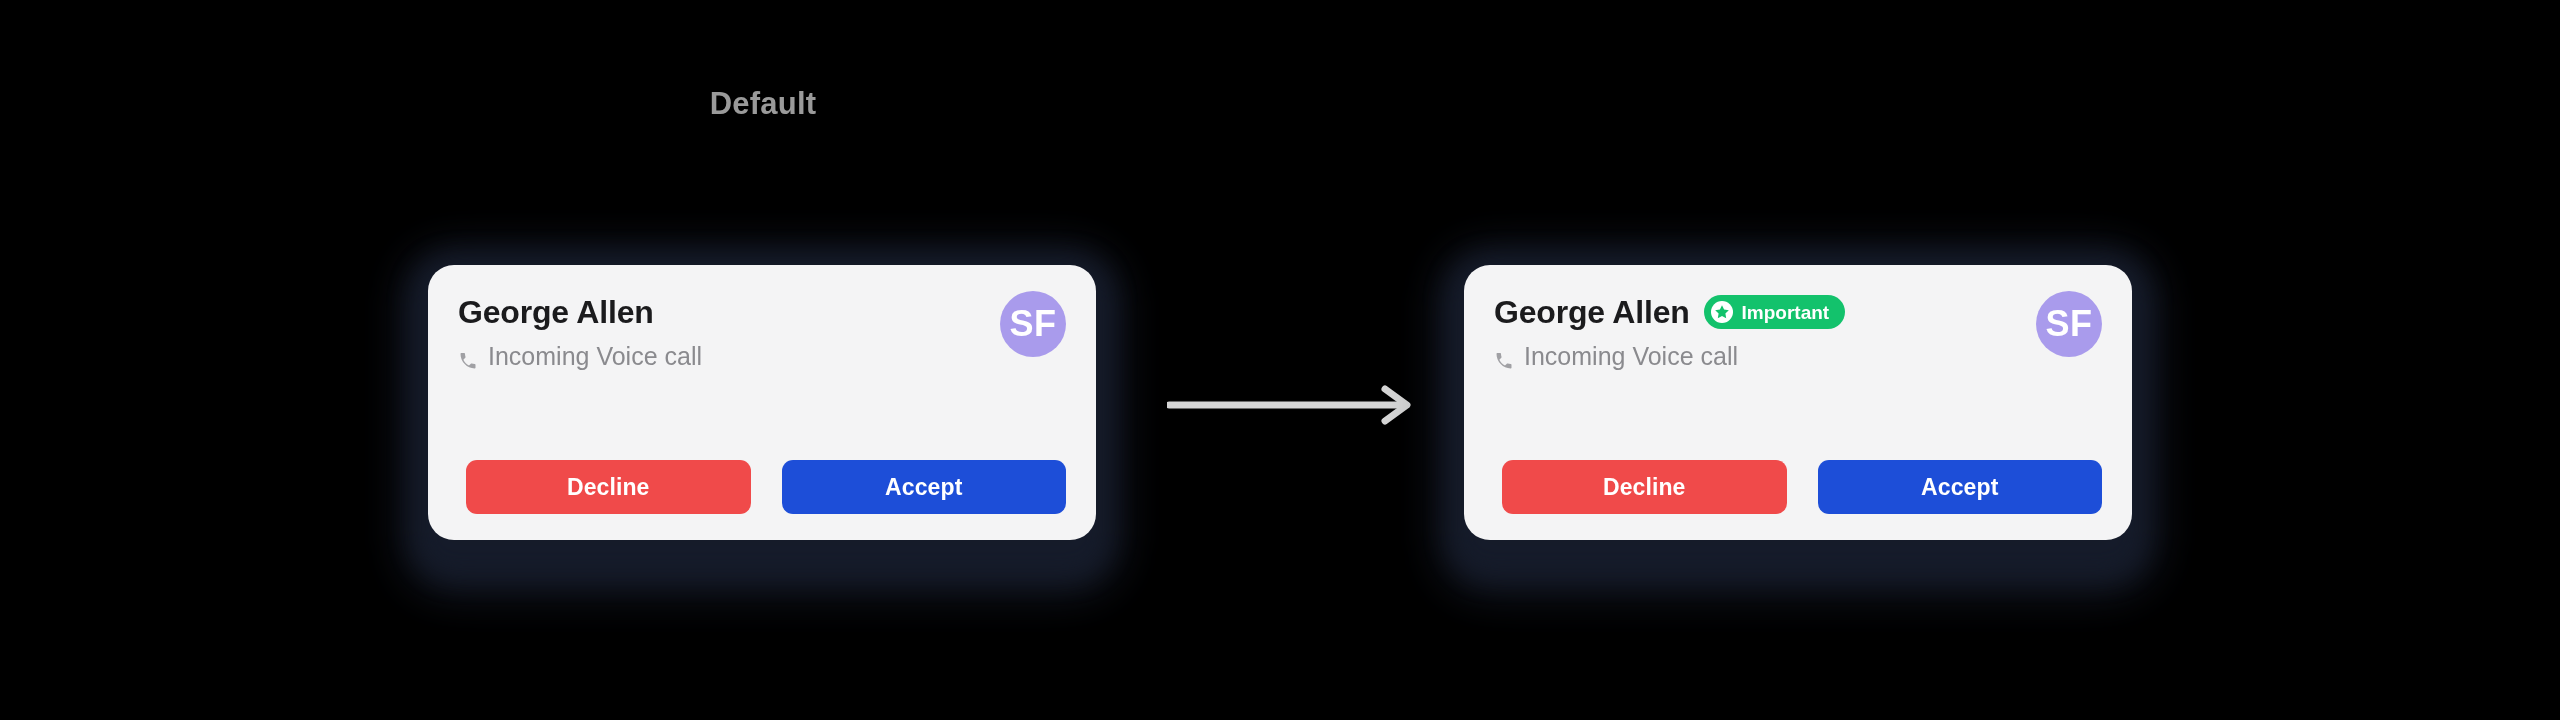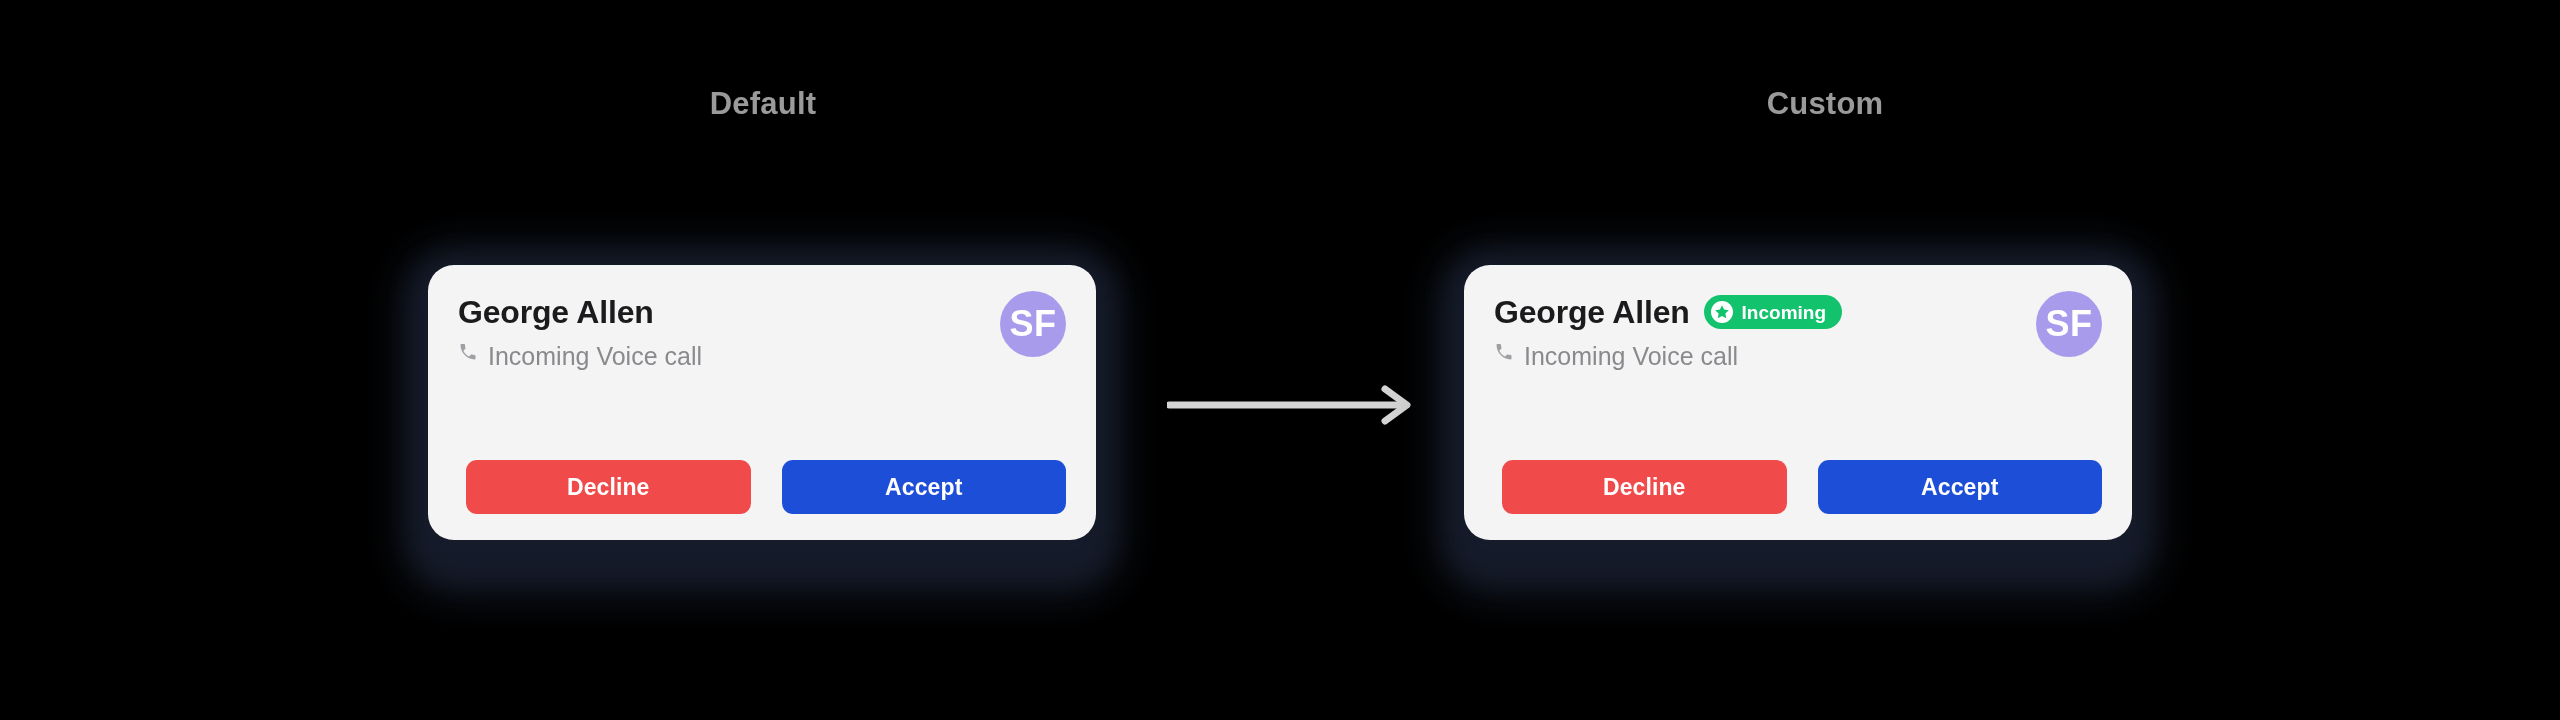--- a/index.html
+++ b/index.html
@@ -105,21 +105,21 @@
     font-size:19px;
     font-weight:bold;
     color:#ffffff;
     white-space:nowrap;
     line-height:1;
   }
 
   
   .sub-row {
     display:flex;
-    align-items:flex-start;
+    align-items:flex-end;
     gap:10px;
     margin-top:9px;
   }
   .phone-icon { width:20px; height:20px; flex:0 0 20px; display:block; }
   .sub-text {
     font-size:25px;
     color:#8a8a8e;
     white-space:nowrap;
   }
 
@@ -179,21 +179,20 @@
     height:40px;
   }
 </style>
 </head>
 <body>
 
 <div class="stage">
 
   <div class="col-title" id="title-default">Default</div>
 
-  <div class="col-title" id="title-custom">Custom</div>
 
   <div class="card-wrap" id="wrap-default">
 
     <div class="card-halo2"></div>
     <div class="card-halo"></div>
 
     <div class="card">
       <div class="card-inner">
 
         <div class="name-row">
@@ -240,21 +239,21 @@
         <div class="name-row">
           <span class="caller-name">George Allen</span>
 
           <span class="badge">
             <span class="badge-star">
               <svg viewBox="0 0 24 24" width="24" height="24" aria-hidden="true">
                 <circle cx="12" cy="12" r="11" fill="#ffffff"></circle>
                 <path d="M12 5.2l2.1 4.3 4.7.7-3.4 3.3.8 4.7L12 15.9l-4.2 2.3.8-4.7-3.4-3.3 4.7-.7z" fill="#13c26c"></path>
               </svg>
             </span>
-            <span class="badge-label">Incoming</span>
+            <span class="badge-label">Important</span>
           </span>
         </div>
 
         <div class="sub-row">
           <span class="phone-icon">
             <svg viewBox="0 0 24 24" width="20" height="20" aria-hidden="true">
               <path d="M6.6 10.8c1.5 2.9 3.7 5.1 6.6 6.6l2.2-2.2c.3-.3.7-.4 1-.2 1.1.4 2.3.6 3.6.6.6 0 1 .4 1 1V20c0 .6-.4 1-1 1C10.9 21 3 13.1 3 3.4c0-.6.4-1 1-1h3.4c.6 0 1 .4 1 1 0 1.2.2 2.4.6 3.6.1.3 0 .7-.2 1l-2.2 2.2z" fill="#a0a0a4"></path>
             </svg>
           </span>
           <span class="sub-text">Incoming Voice call</span>

